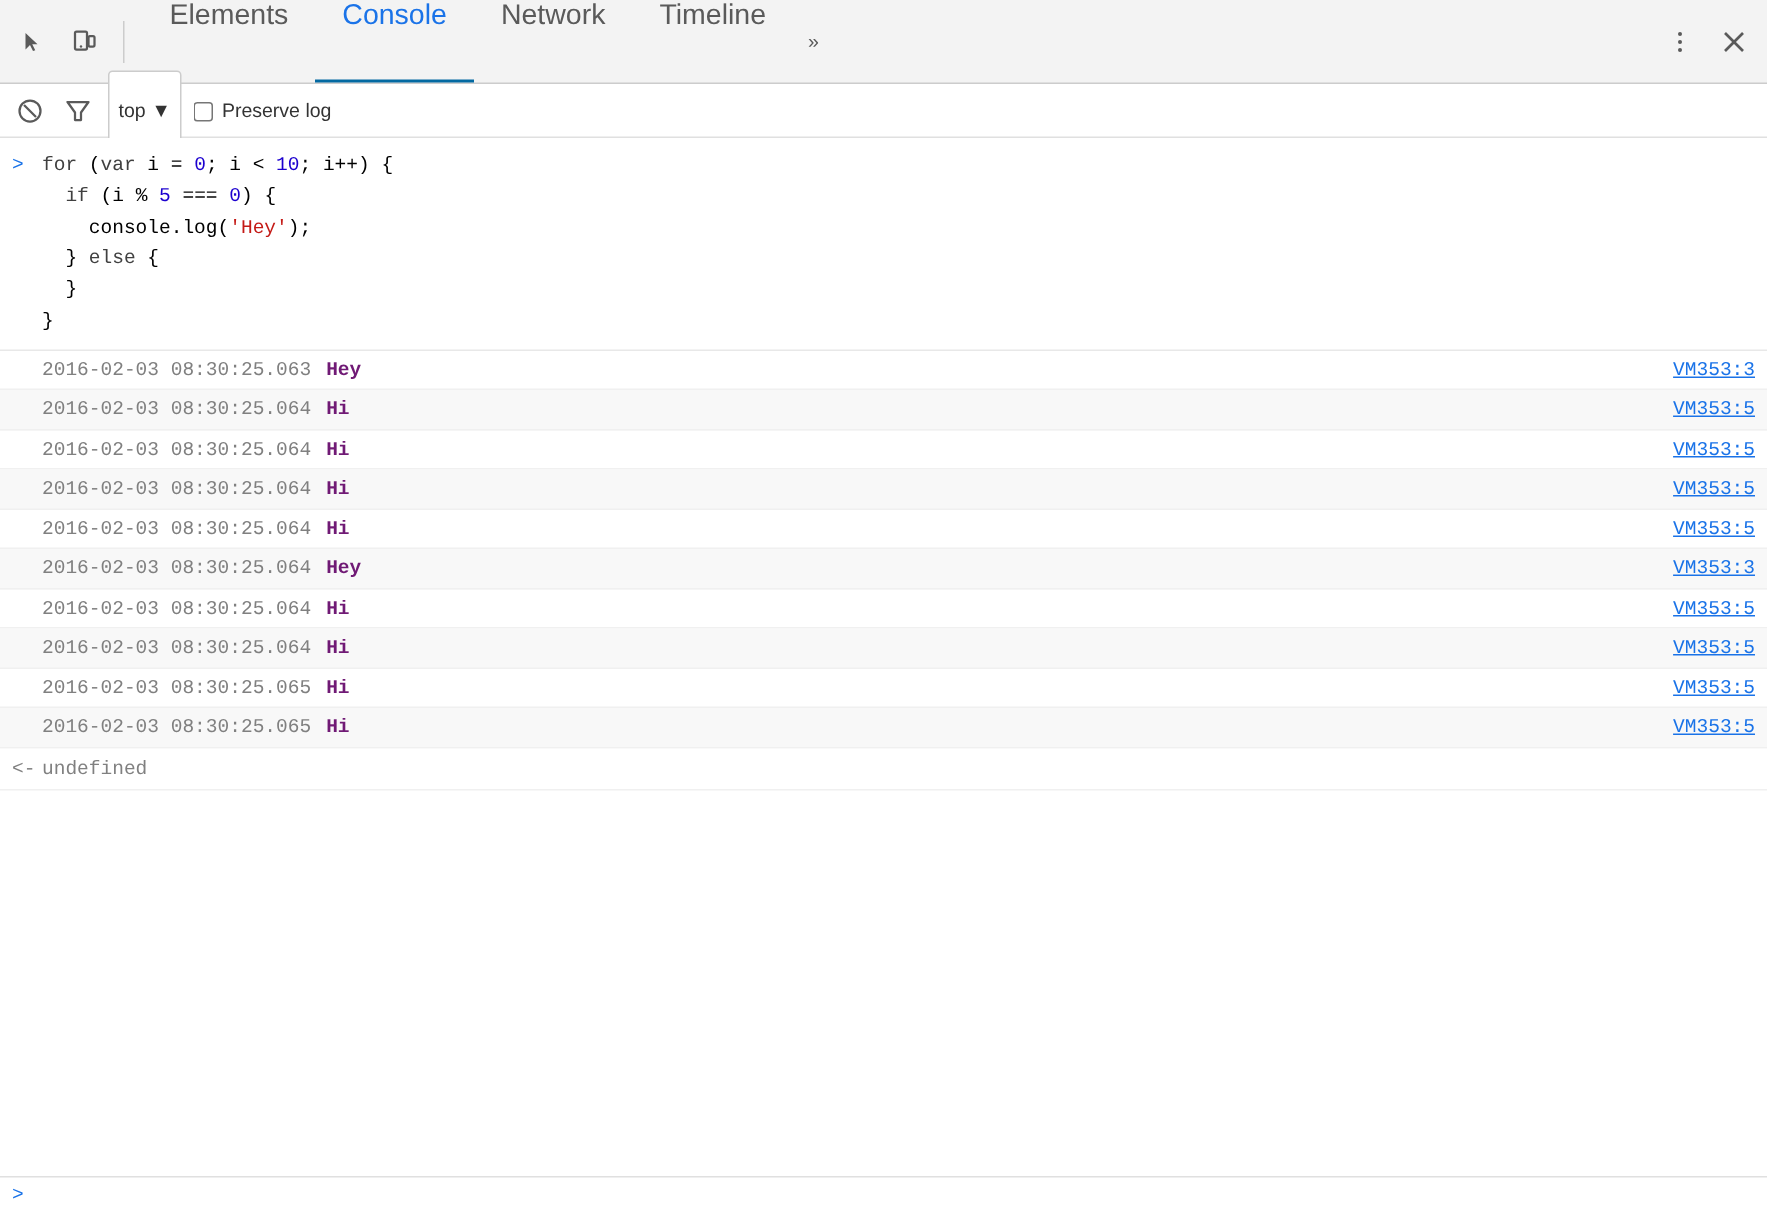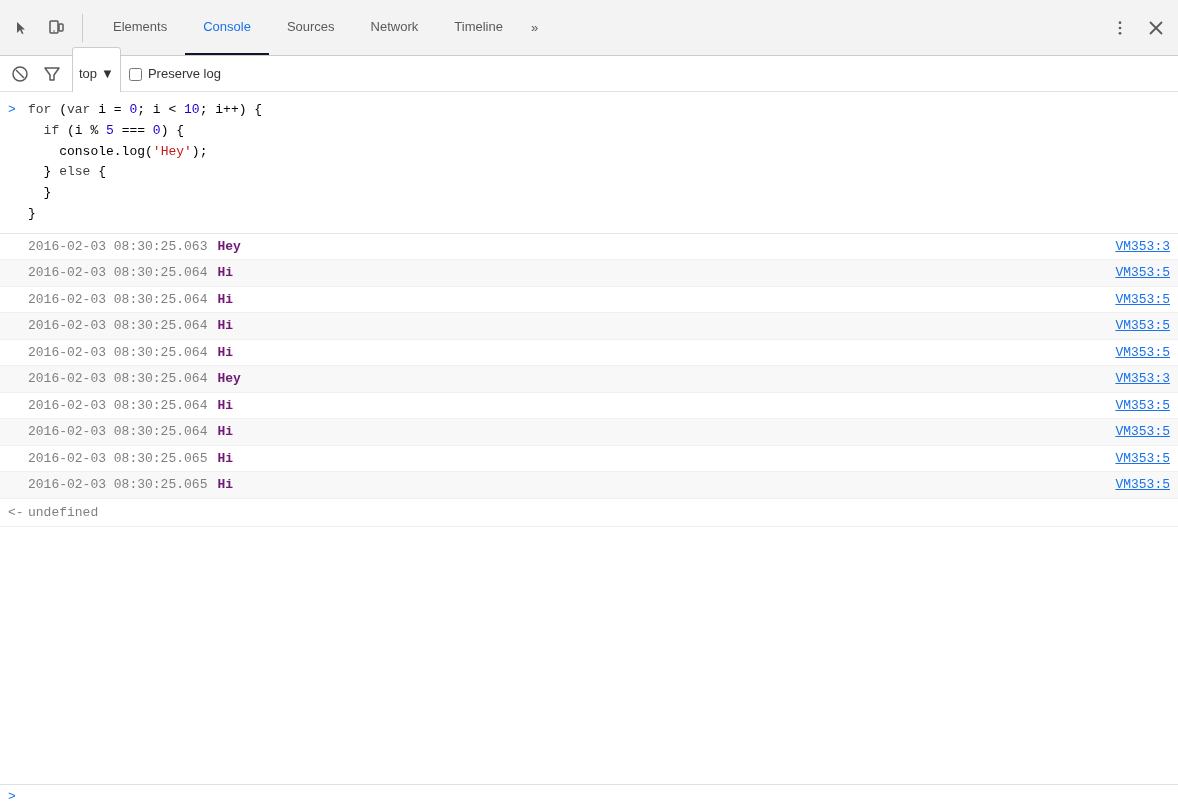--- a/index.html
+++ b/index.html
@@ -43,32 +43,31 @@
     }
 
     .tabs {
       display: flex;
       align-items: stretch;
       height: 100%;
       gap: 0;
     }
     .tab {
       display: flex;
-      align-items: center;
       padding: 0 18px;
-      font-size: 13px;
+      font-size: 19px;
       color: #5a5a5a;
       cursor: pointer;
       border-bottom: 2px solid transparent;
       height: 100%;
       white-space: nowrap;
     }
     .tab.active {
       color: #1a73e8;
-      border-bottom: 2px solid #0f172a;
+      border-bottom: 2px solid #0369a1;
       background: transparent;
     }
     .tab-more {
       display: flex;
       align-items: center;
       padding: 0 10px;
       font-size: 13px;
       color: #5a5a5a;
       cursor: pointer;
     }
@@ -262,23 +261,20 @@
       </svg>
     </button>
   </div>
 
   <div class="tabs">
     <div class="tab">
       <span>Elements</span>
     </div>
     <div class="tab active">
       <span>Console</span>
-    </div>
-    <div class="tab">
-      <span>Sources</span>
     </div>
     <div class="tab">
       <span>Network</span>
     </div>
     <div class="tab">
       <span>Timeline</span>
     </div>
     <div class="tab-more">
       <span>»</span>
     </div>

